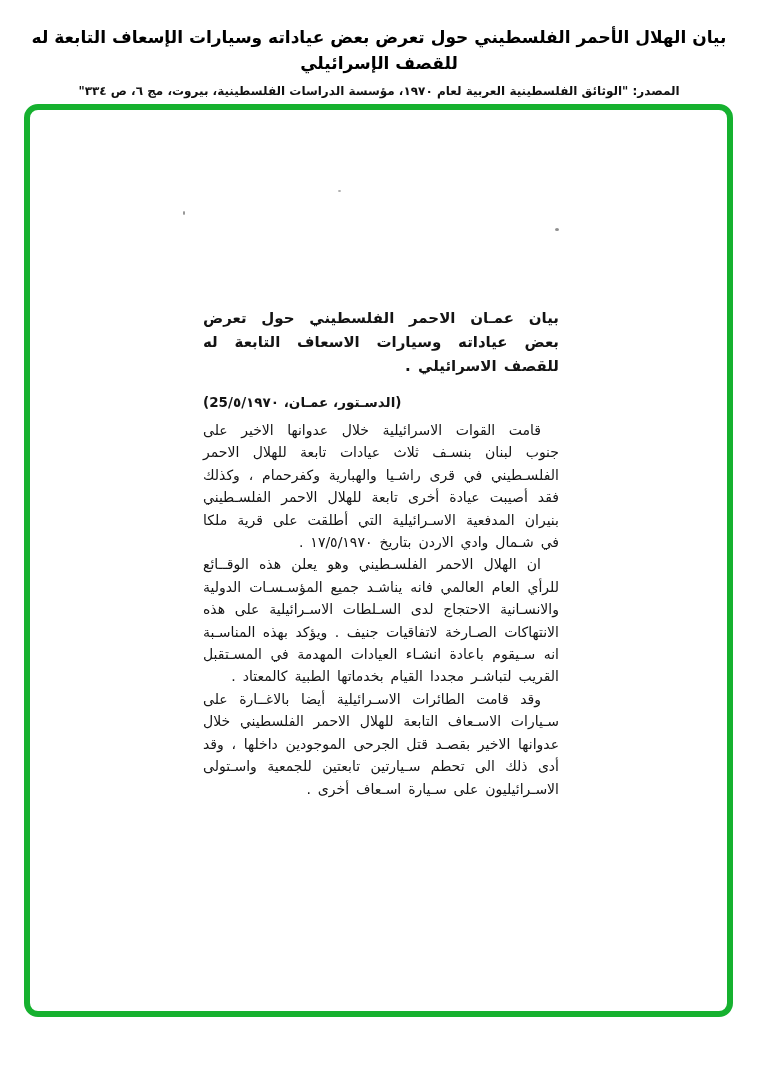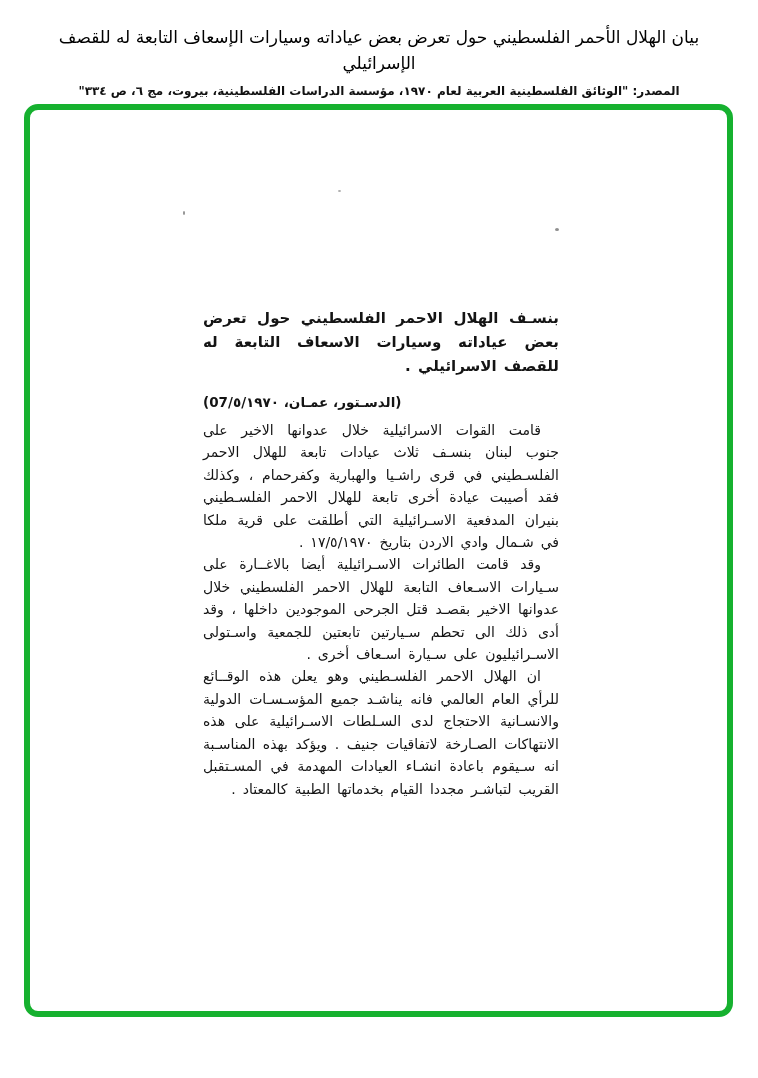--- a/index.html
+++ b/index.html
@@ -22,21 +22,21 @@
     position: absolute;
     top: 24px;
     left: 0;
     width: 758px;
     text-align: center;
     direction: rtl;
     color: #000000;
   }
   .page-header-title {
     font-size: 17px;
-    font-weight: normal;
+    font-weight: bold;
     line-height: 26px;
     padding: 0 26px;
     letter-spacing: 0.2px;
   }
   .page-header-source {
     margin-top: 8px;
     font-size: 12px;
     font-weight: bold;
     color: #111111;
   }
@@ -104,26 +104,26 @@
 
 <div class="canvas">
 
   <div class="page-header">
     <div class="page-header-title">بيان الهلال الأحمر الفلسطيني حول تعرض بعض عياداته وسيارات الإسعاف التابعة له للقصف الإسرائيلي</div>
     <div class="page-header-source">المصدر: "الوثائق الفلسطينية العربية لعام ١٩٧٠، مؤسسة الدراسات الفلسطينية، بيروت، مج ٦، ص ٣٣٤"</div>
   </div>
 
   <div class="doc-frame" style="border-color: rgb(22, 177, 47);">
     <div class="doc-column">
-      <div class="doc-title">بنسـف الهلال الاحمر الفلسطيني حول تعرض بعض عياداته وسيارات الاسعاف التابعة له للقصف الاسرائيلي .</div>
-      <div class="doc-dateline">(الدسـتور، عمـان، 07/٥/١٩٧٠)</div>
+      <div class="doc-title">بيان عمـان الاحمر الفلسطيني حول تعرض بعض عياداته وسيارات الاسعاف التابعة له للقصف الاسرائيلي .</div>
+      <div class="doc-dateline">(الدسـتور، عمـان، 25/٥/١٩٧٠)</div>
       <div class="doc-body">
         <p>قامت القوات الاسرائيلية خلال عدوانها الاخير على جنوب لبنان بنسـف ثلاث عيادات تابعة للهلال الاحمر الفلسـطيني في قرى راشـيا والهبارية وكفرحمام ، وكذلك فقد أصيبت عيادة أخرى تابعة للهلال الاحمر الفلسـطيني بنيران المدفعية الاسـرائيلية التي أطلقت على قرية ملكا في شـمال وادي الاردن بتاريخ ١٧/٥/١٩٧٠ .</p>
+        <p>ان الهلال الاحمر الفلسـطيني وهو يعلن هذه الوقــائع للرأي العام العالمي فانه يناشـد جميع المؤسـسـات الدولية والانسـانية الاحتجاج لدى السـلطات الاسـرائيلية على هذه الانتهاكات الصـارخة لاتفاقيات جنيف . ويؤكد بهذه المناسـبة انه سـيقوم باعادة انشـاء العيادات المهدمة في المسـتقبل القريب لتباشـر مجددا القيام بخدماتها الطبية كالمعتاد .</p>
         <p>وقد قامت الطائرات الاسـرائيلية أيضا بالاغــارة على سـيارات الاسـعاف التابعة للهلال الاحمر الفلسطيني خلال عدوانها الاخير بقصـد قتل الجرحى الموجودين داخلها ، وقد أدى ذلك الى تحطم سـيارتين تابعتين للجمعية واسـتولى الاسـرائيليون على سـيارة اسـعاف أخرى .</p>
-        <p>ان الهلال الاحمر الفلسـطيني وهو يعلن هذه الوقــائع للرأي العام العالمي فانه يناشـد جميع المؤسـسـات الدولية والانسـانية الاحتجاج لدى السـلطات الاسـرائيلية على هذه الانتهاكات الصـارخة لاتفاقيات جنيف . ويؤكد بهذه المناسـبة انه سـيقوم باعادة انشـاء العيادات المهدمة في المسـتقبل القريب لتباشـر مجددا القيام بخدماتها الطبية كالمعتاد .</p>
       </div>
     </div>
   </div>
 
   <span class="speck speck-1"></span>
   <span class="speck speck-2"></span>
   <span class="speck speck-3"></span>
 
 </div>
 

